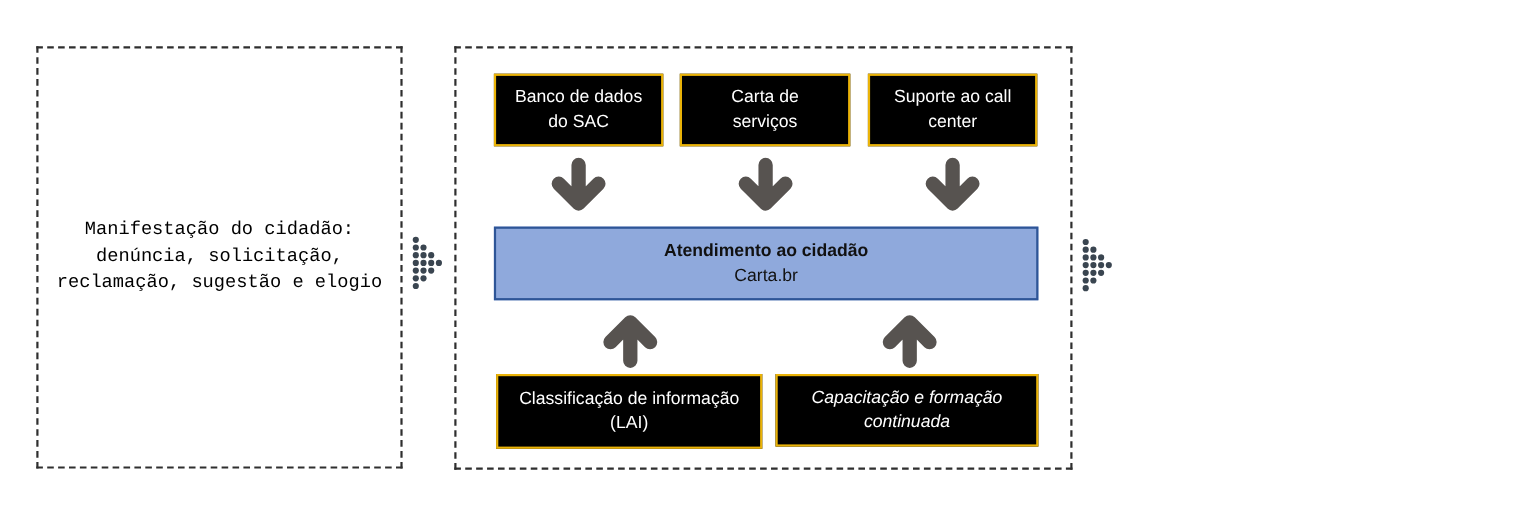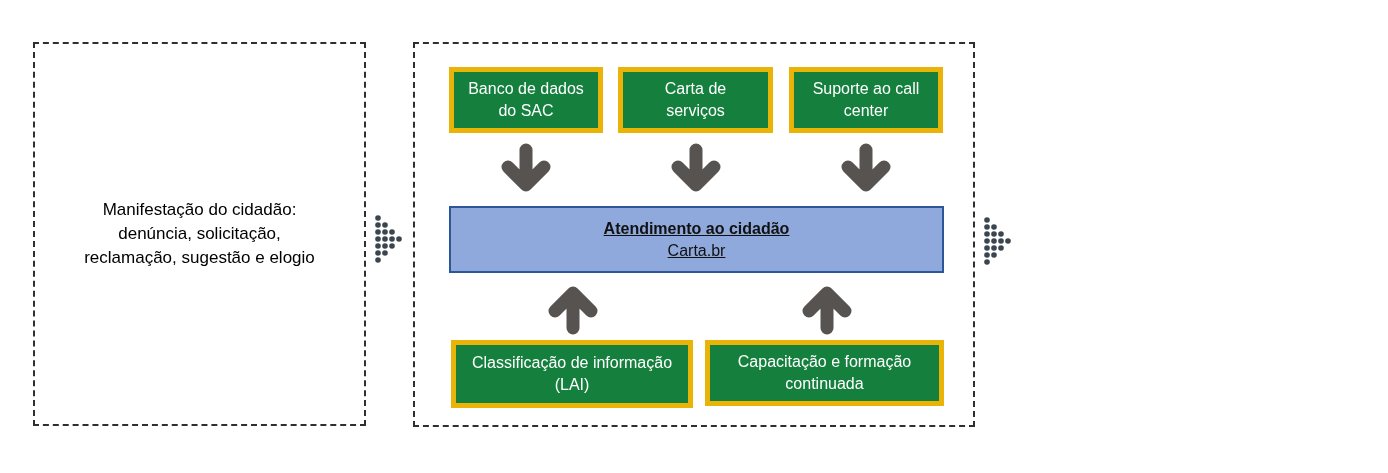--- a/index.html
+++ b/index.html
@@ -21,25 +21,26 @@
     position: absolute;
     inset: 0;
     display: flex;
     align-items: center;
     justify-content: center;
     text-align: center;
     color: #000000;
     font-size: 17px;
     line-height: 24px;
     white-space: pre-line;
+    font-family: Liberation Mono, monospace;
   }
   .blue-box {
     position: absolute;
-    background: #15803d;
-    border: 5px solid #eab308;
+    background: #000000;
+    border: 2px solid #eab308;
     box-sizing: border-box;
     display: flex;
     align-items: center;
     justify-content: center;
     text-align: center;
     color: #ffffff;
     font-size: 16px;
     line-height: 22px;
     white-space: pre-line;
   }
@@ -49,21 +50,20 @@
     border: 2px solid #2e5597;
     box-sizing: border-box;
     display: flex;
     flex-direction: column;
     align-items: center;
     justify-content: center;
     text-align: center;
     color: #111111;
     font-size: 16px;
     line-height: 22px;
-    text-decoration: underline;
   }
   .hub-title { font-weight: bold; }
   .arrow { position: absolute; }
   .dots-arrow { position: absolute; }
 
   
   .panel-left  { left: 33px;   top: 42px; width: 333px; height: 384px; }
   
   .panel-mid   { left: 413px;  top: 42px; width: 562px; height: 385px; }
   
@@ -73,21 +73,21 @@
   .box-1 { left: 34px;  top: 23px;  width: 154px; height: 66px; }
   .box-2 { left: 203px; top: 23px;  width: 155px; height: 66px; }
   .box-3 { left: 374px; top: 23px;  width: 154px; height: 66px; }
   .down-arrow-1 { left: 83px;  top: 99px; }
   .down-arrow-2 { left: 253px; top: 99px; }
   .down-arrow-3 { left: 423px; top: 99px; }
   .hub    { left: 34px;  top: 162px; width: 495px; height: 67px; }
   .up-arrow-1 { left: 130px; top: 239px; }
   .up-arrow-2 { left: 384px; top: 239px; }
   .box-4 { left: 36px;  top: 296px; width: 242px; height: 68px; }
-  .box-5 { left: 290px; top: 296px; width: 239px; height: 66px; }
+  .box-5 { left: 290px; top: 296px; width: 239px; height: 66px; font-style: italic; }
 
   .dots-left  { left: 374px; top: 214px; }
   .dots-right { left: 983px; top: 216px; }
 </style>
 </head>
 <body>
 
 <div class="canvas">
 
   <div class="dashed-panel panel-left">

